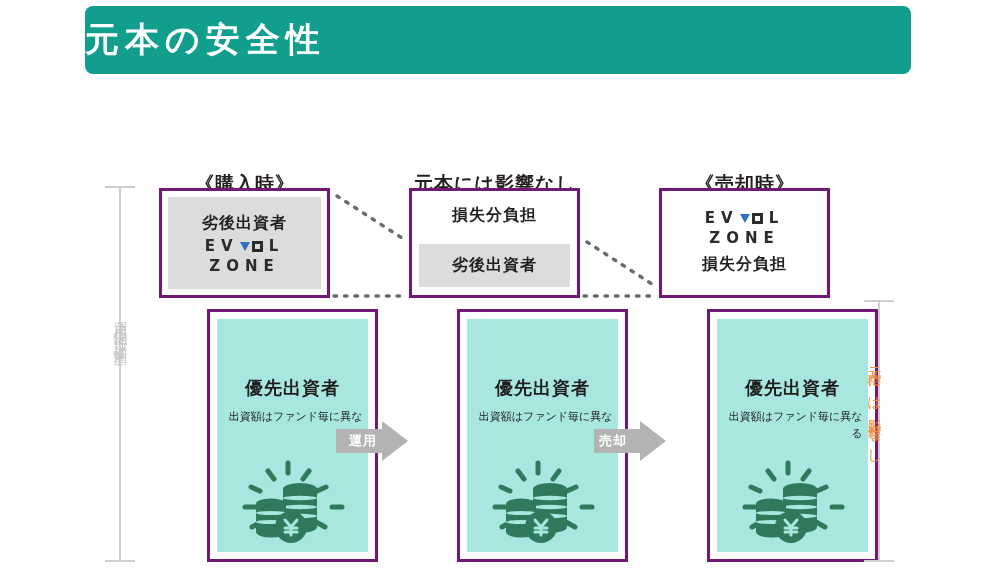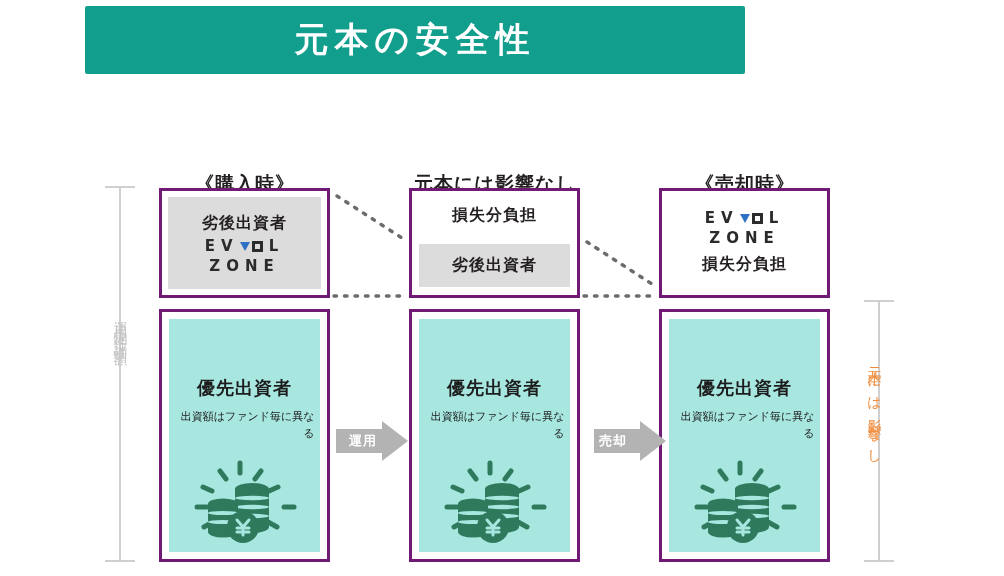--- a/index.html
+++ b/index.html
@@ -5,23 +5,23 @@
   html,body{margin:0;padding:0;}
   body{
     width:1004px;height:576px;position:relative;overflow:hidden;
     background:#ffffff;
     font-family:"Liberation Sans","DejaVu Sans",sans-serif;
     color:#231f20;
   }
 
   
   .title-banner{
-    position:absolute;left:85px;top:6px;width:660px;height:68px;
-    background:#119e8c;border-radius:2px;
-    display:flex;align-items:center;justify-content:center;
+    position:absolute;left:85px;top:6px;width:826px;height:68px;
+    background:#119e8c;border-radius:8px;
+    display:flex;align-items:center;
   }
   .title-banner .title-text{
     color:#ffffff;font-size:34px;font-weight:700;letter-spacing:6px;
     font-family:"DejaVu Sans","Liberation Sans",sans-serif;
   }
 
   
   .col-header{
     position:absolute;top:171px;width:200px;text-align:center;
     font-size:19px;font-weight:700;color:#231f20;letter-spacing:1px;
@@ -34,21 +34,21 @@
   
   .box{
     position:absolute;border:3px solid #701a75;background:#ffffff;
     box-sizing:border-box;
   }
   .top-box{height:110px;width:171px;top:188px;}
   .top-box.c1{left:159px;}
   .top-box.c2{left:409px;}
   .top-box.c3{left:659px;}
 
-  .bottom-box{width:171px;top:309px;height:253px;}
+  .bottom-box{width:171px;top:309px;height:253px;margin-left:48px;}
   .bottom-box.c1{left:159px;}
   .bottom-box.c2{left:409px;}
   .bottom-box.c3{left:659px;}
 
   
   .grey-panel{
     position:absolute;left:6px;right:6px;top:6px;bottom:6px;
     background:#dcdcdc;display:flex;flex-direction:column;
     align-items:center;justify-content:center;gap:5px;
   }

